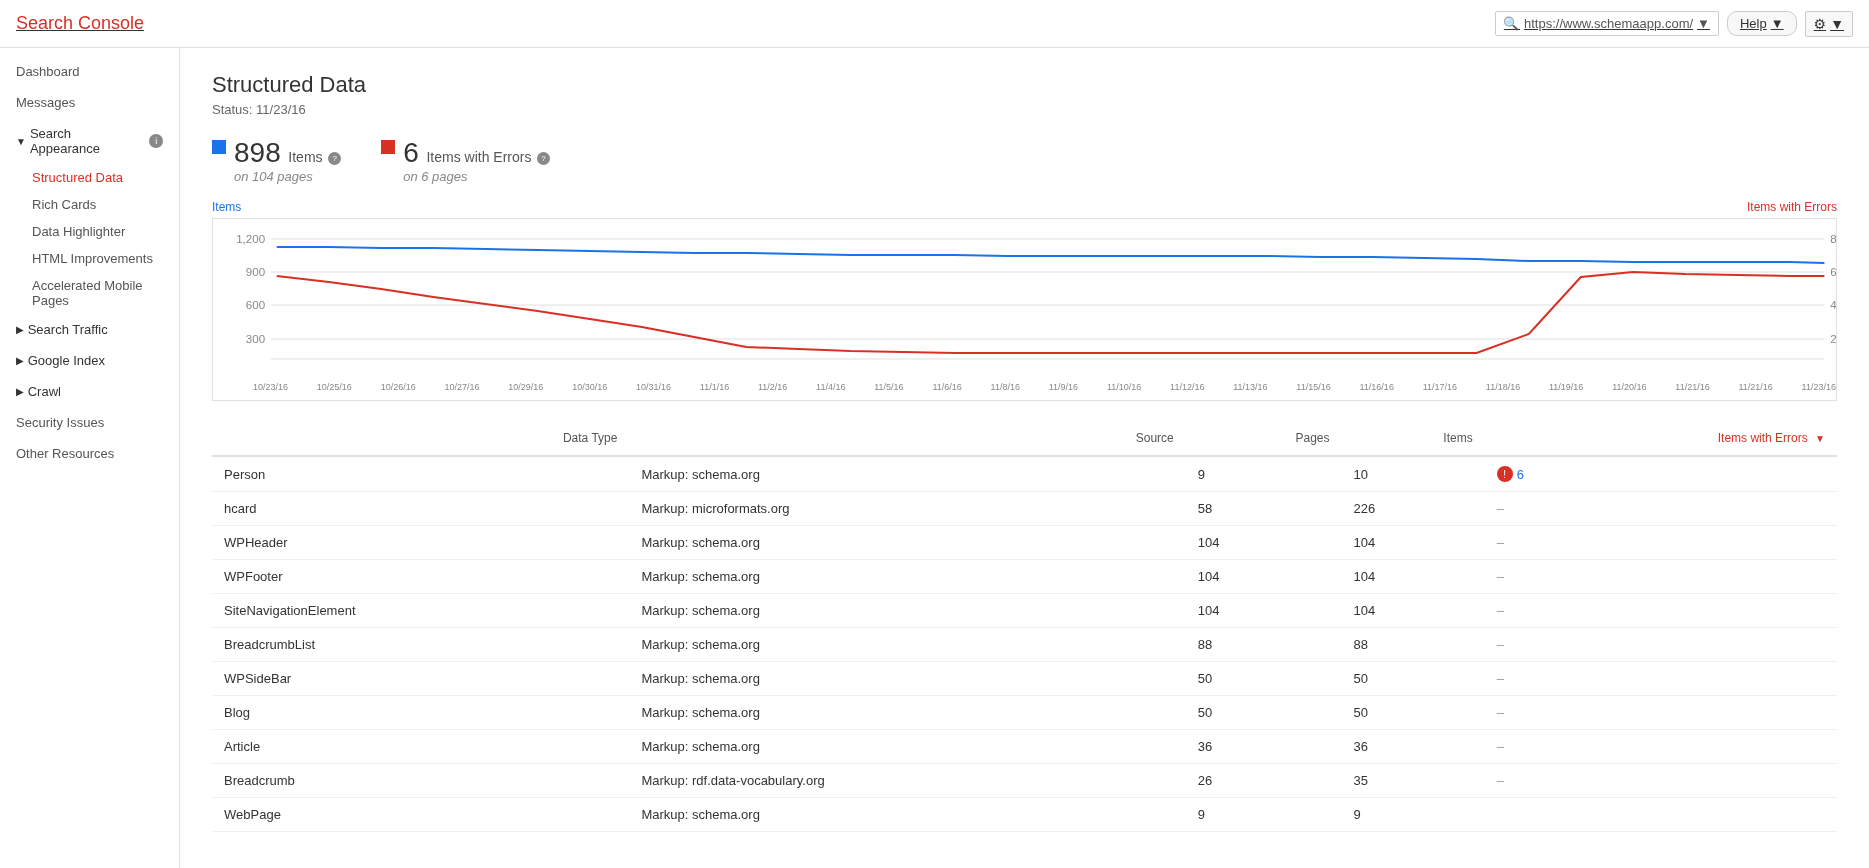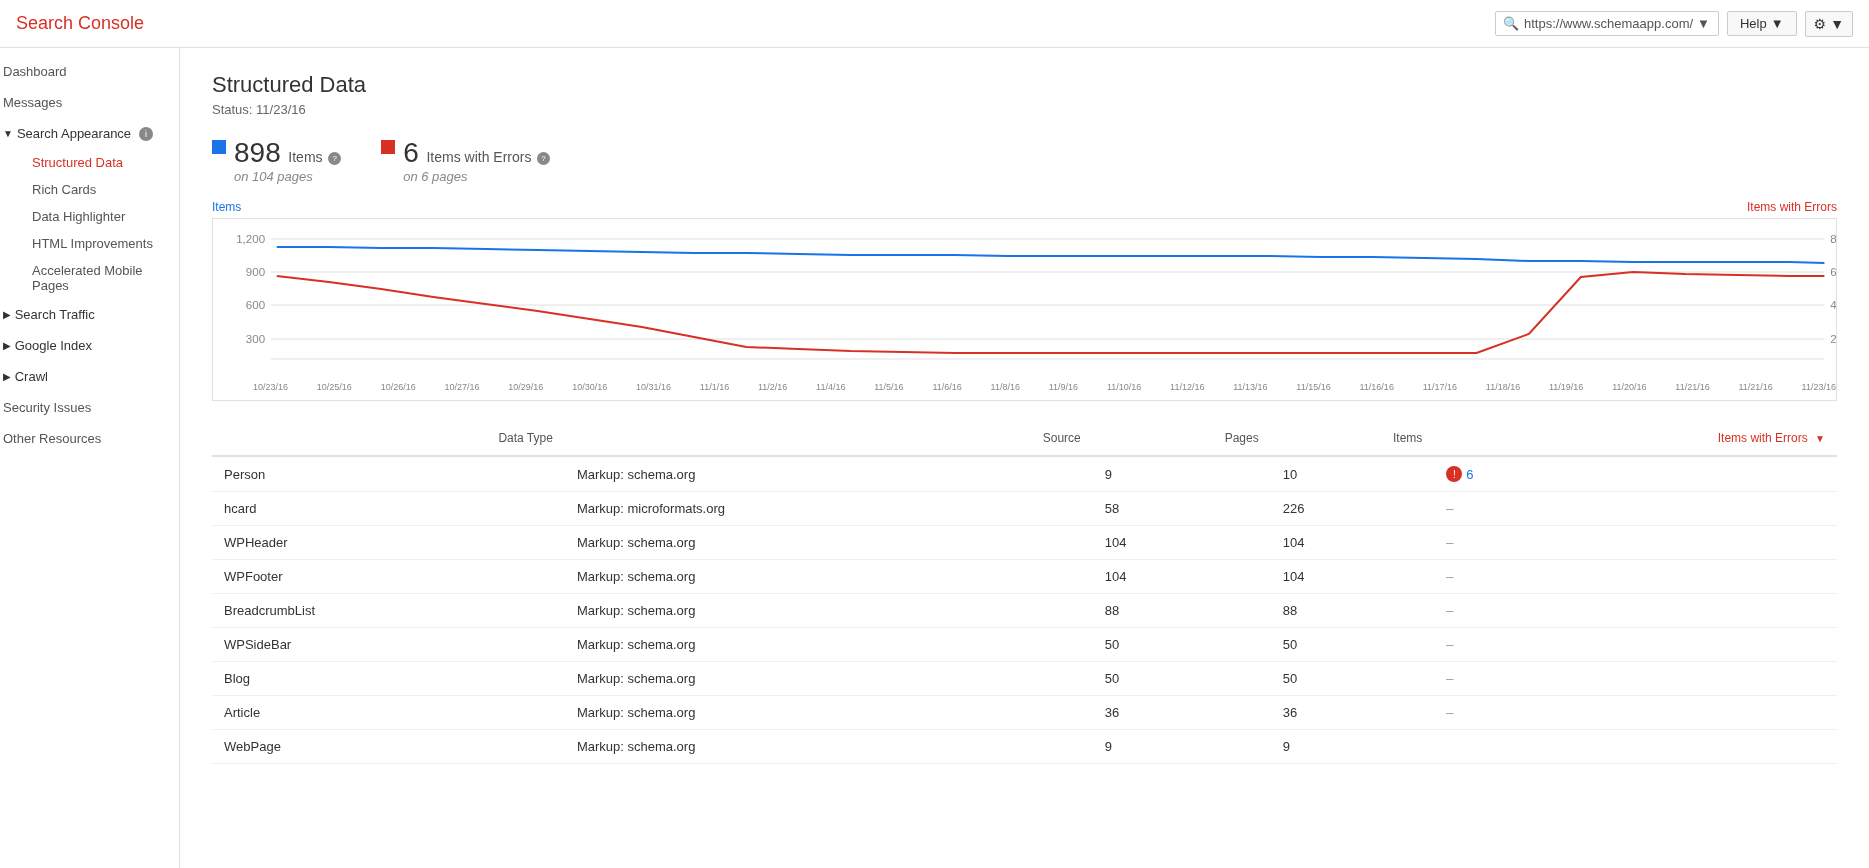--- a/index.html
+++ b/index.html
@@ -1,31 +1,31 @@
 <!DOCTYPE html>
 <html><head>
   <meta charset="utf-8">
   <style>
     * { box-sizing: border-box; margin: 0; padding: 0; }
     body { font-family: Arial, sans-serif; font-size: 13px; color: #333; background: #fff; display: flex; flex-direction: column; height: 100vh; overflow: hidden; }
 
     
-    .header { display: flex; align-items: center; justify-content: space-between; padding: 12px 16px; height: 48px; border-bottom: 1px solid #e0e0e0; background: #fff; flex-shrink: 0; }
+    .header { display: flex; align-items: center; justify-content: space-between; padding: 12px 16px; height: 48px; border-bottom: 1px solid #e0e0e0; background: #fff; flex-shrink: 0; text-decoration: underline; }
     .header-left { color: #d93025; font-size: 18px; font-weight: 400; }
     .header-right { display: flex; align-items: center; gap: 8px; }
     .header-url-bar { display: flex; align-items: center; border: 1px solid #ccc; border-radius: 2px; padding: 4px 8px; font-size: 13px; color: #555; gap: 4px; cursor: pointer; }
-    .header-btn { border: 1px solid #ccc; border-radius: 2px; padding: 4px 12px; font-size: 13px; cursor: pointer; background: #f8f8f8; display: flex; align-items: center; gap: 4px; }
+    .header-btn { border: 1px solid #ccc; border-radius: 10px; padding: 4px 12px; font-size: 13px; cursor: pointer; background: #f8f8f8; display: flex; align-items: center; gap: 4px; }
     .header-icon-btn { border: 1px solid #ccc; border-radius: 2px; padding: 4px 8px; font-size: 14px; cursor: pointer; background: #f8f8f8; display: flex; align-items: center; gap: 4px; }
 
     
     .layout { display: flex; flex: 1; overflow: hidden; }
 
     
     .sidebar { width: 180px; flex-shrink: 0; border-right: 1px solid #e0e0e0; overflow-y: auto; padding: 8px 0; }
-    .sidebar-item { padding: 8px 3px; cursor: pointer; color: #555; font-size: 13px; }
+    .sidebar-item { padding: 8px 16px; cursor: pointer; color: #555; font-size: 13px; }
     .sidebar-item.active { color: #d93025; font-weight: 500; }
     .sidebar-item.section-header { display: flex; align-items: center; gap: 4px; color: #333; font-size: 13px; }
     .sidebar-item.section-header .arrow { font-size: 10px; }
     .sidebar-sub { padding-left: 16px; }
     .sidebar-sub .sidebar-item { padding: 6px 16px; font-size: 13px; }
     .info-icon { display: inline-block; width: 14px; height: 14px; border-radius: 50%; background: #888; color: #fff; font-size: 9px; text-align: center; line-height: 14px; margin-left: 4px; }
 
     
     .main { flex: 1; overflow-y: auto; padding: 24px 32px; }
 
@@ -264,20 +264,27 @@
             <td><span class="dash">–</span></td>
           </tr>
           <tr>
             <td class="link-text">WPFooter</td>
             <td>Markup: schema.org</td>
             <td>104</td>
             <td>104</td>
             <td><span class="dash">–</span></td>
           </tr>
           <tr>
+            <td class="link-text">SiteNavigationElement</td>
+            <td>Markup: schema.org</td>
+            <td>104</td>
+            <td>104</td>
+            <td><span class="dash">–</span></td>
+          </tr>
+          <tr>
             <td class="link-text">BreadcrumbList</td>
             <td>Markup: schema.org</td>
             <td>88</td>
             <td>88</td>
             <td><span class="dash">–</span></td>
           </tr>
           <tr>
             <td class="link-text">WPSideBar</td>
             <td>Markup: schema.org</td>
             <td>50</td>
@@ -289,20 +296,27 @@
             <td>Markup: schema.org</td>
             <td>50</td>
             <td>50</td>
             <td><span class="dash">–</span></td>
           </tr>
           <tr>
             <td class="link-text">Article</td>
             <td>Markup: schema.org</td>
             <td>36</td>
             <td>36</td>
+            <td><span class="dash">–</span></td>
+          </tr>
+          <tr>
+            <td class="link-text">Breadcrumb</td>
+            <td>Markup: rdf.data-vocabulary.org</td>
+            <td>26</td>
+            <td>35</td>
             <td><span class="dash">–</span></td>
           </tr>
           <tr>
             <td class="link-text">WebPage</td>
             <td>Markup: schema.org</td>
             <td>9</td>
             <td>9</td>
             <td></td>
           </tr>
         </tbody>

